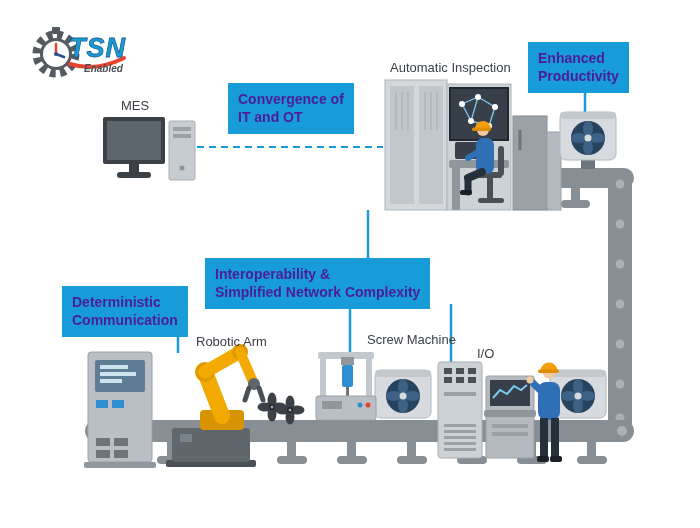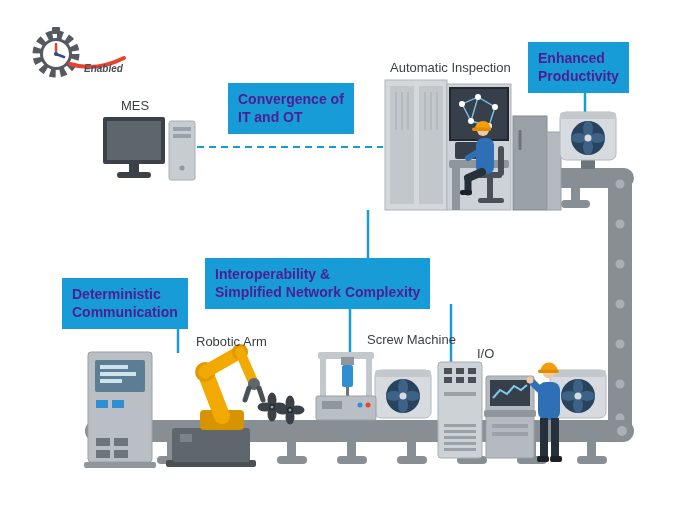--- a/index.html
+++ b/index.html
@@ -264,20 +264,21 @@
       <rect x="540" y="418" width="8" height="40" fill="#26303a"></rect>
       <rect x="551" y="418" width="8" height="40" fill="#26303a"></rect>
       <rect x="537" y="456" width="12" height="6" rx="2" fill="#1b2127"></rect>
       <rect x="550" y="456" width="12" height="6" rx="2" fill="#1b2127"></rect>
       <circle cx="549" cy="372" r="6.5" fill="#f2c9a0"></circle>
       <path d="M540.5 371 a8.5 8.5 0 0 1 17 0 z" fill="#f59e0b"></path>
       <rect x="538" y="369.5" width="21" height="3.5" rx="1.7" fill="#e08c00"></rect>
     </g>
   </svg>
 
+  <div class="logo-tsn">TSN</div>
   <div class="logo-enabled">Enabled</div>
 
   <div class="label" style="left:121px; top:98px;text-align:right;">MES</div>
   <div class="label" style="left:390px; top:60px;">Automatic Inspection</div>
   <div class="label" style="left:196px; top:334px;">Robotic Arm</div>
   <div class="label" style="left:367px; top:332px;">Screw Machine</div>
   <div class="label" style="left:477px; top:346px;">I/O</div>
 
   <div class="callout" style="left:228px; top:83px;">
     <div>Convergence of</div>
@@ -287,18 +288,18 @@
   <div class="callout" style="left:528px; top:42px;">
     <div>Enhanced</div>
     <div>Productivity</div>
   </div>
 
   <div class="callout" style="left:205px; top:258px;">
     <div>Interoperability &amp;</div>
     <div>Simplified Network Complexity</div>
   </div>
 
-  <div class="callout" style="left:62px; top:278px;">
+  <div class="callout" style="left:62px; top:286px;">
     <div>Deterministic</div>
     <div>Communication</div>
   </div>
 
 </div>
 
 </body></html>

